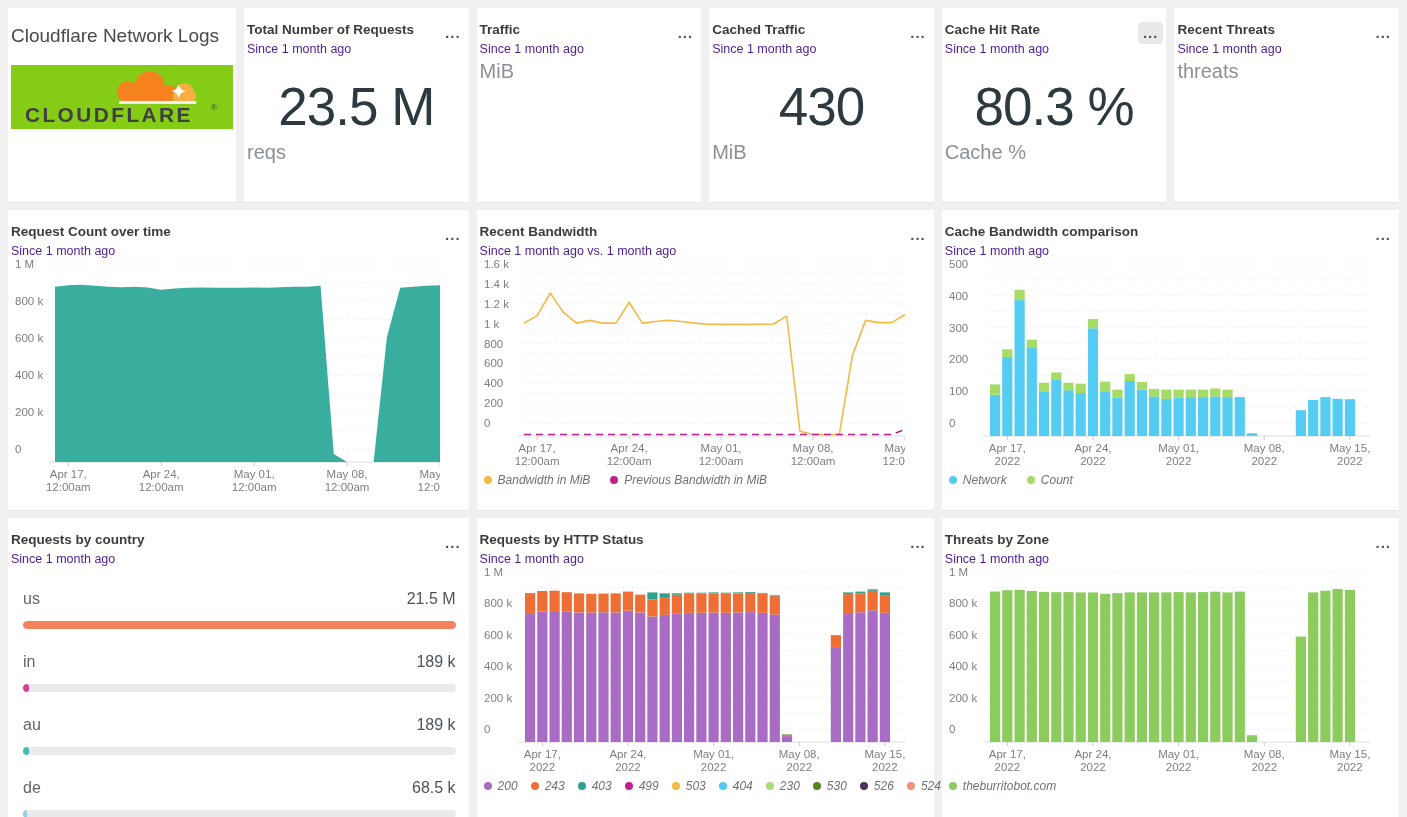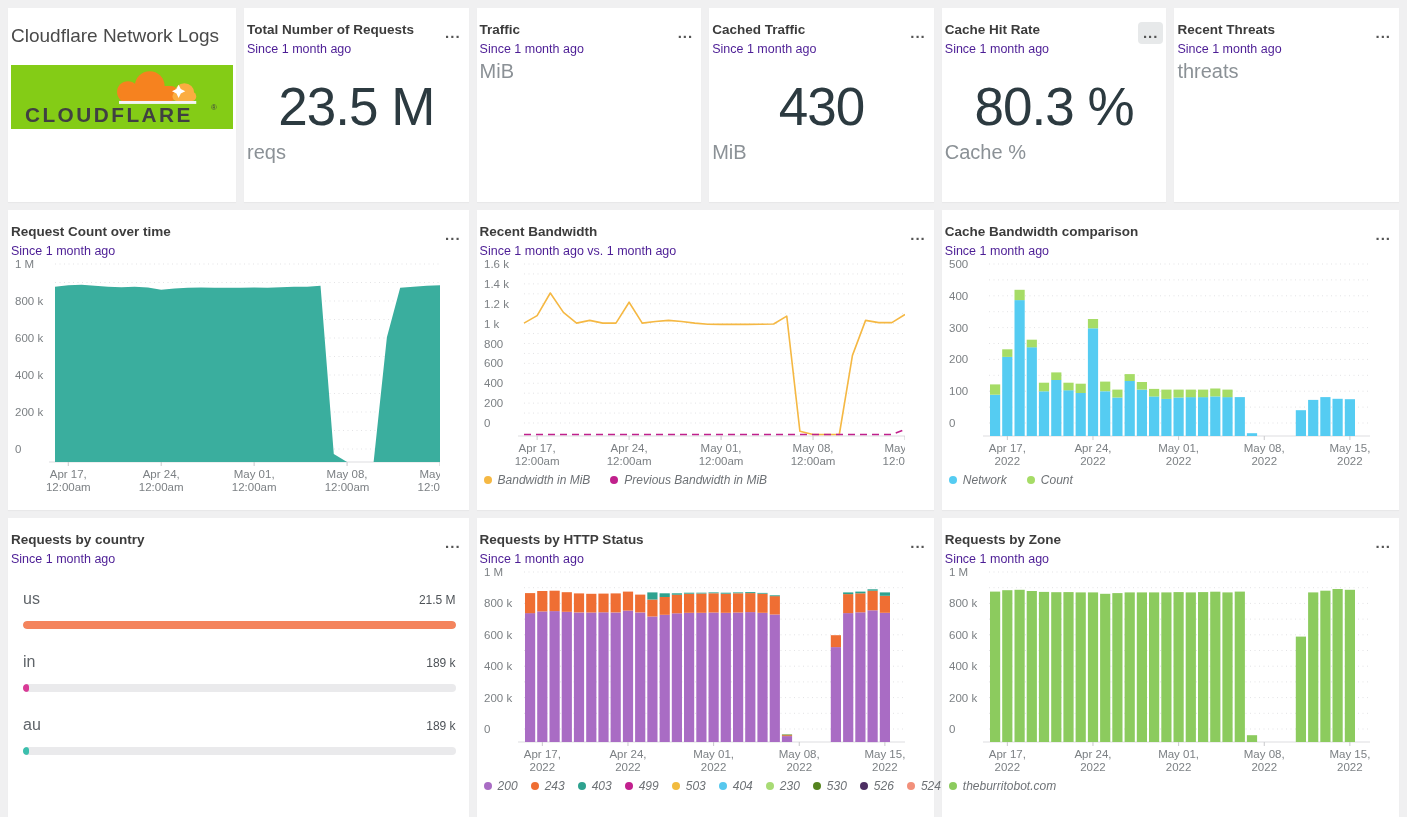--- a/index.html
+++ b/index.html
@@ -37,21 +37,21 @@
   .legend { display: flex; align-items: flex-start; margin-top: 5px; padding-left: 4px; font-style: italic; }
   .leg-item { display: flex; align-items: center; margin-right: 20px; font-size: 12px;
               color: #6e7276; white-space: nowrap; cursor: pointer; }
   .legend.tight .leg-item { margin-right: 13px; }
   .leg-dot { width: 8px; height: 8px; border-radius: 50%; margin-right: 6px; flex: none; }
   
   .crow { margin-top: 24px; }
   .crow-head { display: flex; justify-content: space-between; align-items: baseline;
                padding: 0 10px 0 12px; }
   .clabel { font-size: 16px; color: #60656a; }
-  .cval { font-size: 12px; color: #4e5358; }
+  .cval { font-size: 16px; color: #4e5358; }
   .track { margin: 13px 10px 0 12px; height: 8px; border-radius: 4px; background: #eaeaec;
            overflow: hidden; position: relative; }
   .fill { height: 8px; border-radius: 4px; position: absolute; left: 0; top: 0; }
 </style>
 </head>
 <body>
 
 <div class="grid">
 
   <div class="panel">
@@ -363,20 +363,29 @@
             <div class="fill" style="background: rgb(217, 58, 150); width: calc(1% + 2px);"></div>
           </div>
         </div>
         <div class="crow">
           <div class="crow-head">
             <span class="clabel">au</span>
             <span class="cval">189 k</span>
           </div>
           <div class="track">
             <div class="fill" style="background: rgb(60, 191, 173); width: calc(1% + 2px);"></div>
+          </div>
+        </div>
+        <div class="crow">
+          <div class="crow-head">
+            <span class="clabel">de</span>
+            <span class="cval">68.5 k</span>
+          </div>
+          <div class="track">
+            <div class="fill" style="background: rgb(143, 208, 232); width: calc(0.4% + 2px);"></div>
           </div>
         </div>
       </div>
   </div>
 
   <div class="panel span2">
     <div class="phead">
       <div>
         <div class="ptitle">Requests by HTTP Status</div>
         <div class="psub">Since 1 month ago</div>
@@ -525,21 +534,21 @@
         <span class="leg-item">
           <span class="leg-dot" style="background: rgb(242, 144, 123);"></span>
           <span>524</span>
         </span>
       </div>
   </div>
 
   <div class="panel span2">
     <div class="phead">
       <div>
-        <div class="ptitle">Requests by Zone</div>
+        <div class="ptitle">Threats by Zone</div>
         <div class="psub">Since 1 month ago</div>
       </div>
       <button class="menu">...</button>
     </div>
     <div class="chart">
         <svg width="425" height="208" viewBox="0 0 425 208">
           <line x1="44" y1="163" x2="425" y2="163" class="grid"></line>
           <line x1="44" y1="147.3" x2="425" y2="147.3" class="grid"></line>
           <line x1="44" y1="131.6" x2="425" y2="131.6" class="grid"></line>
           <line x1="44" y1="115.9" x2="425" y2="115.9" class="grid"></line>

